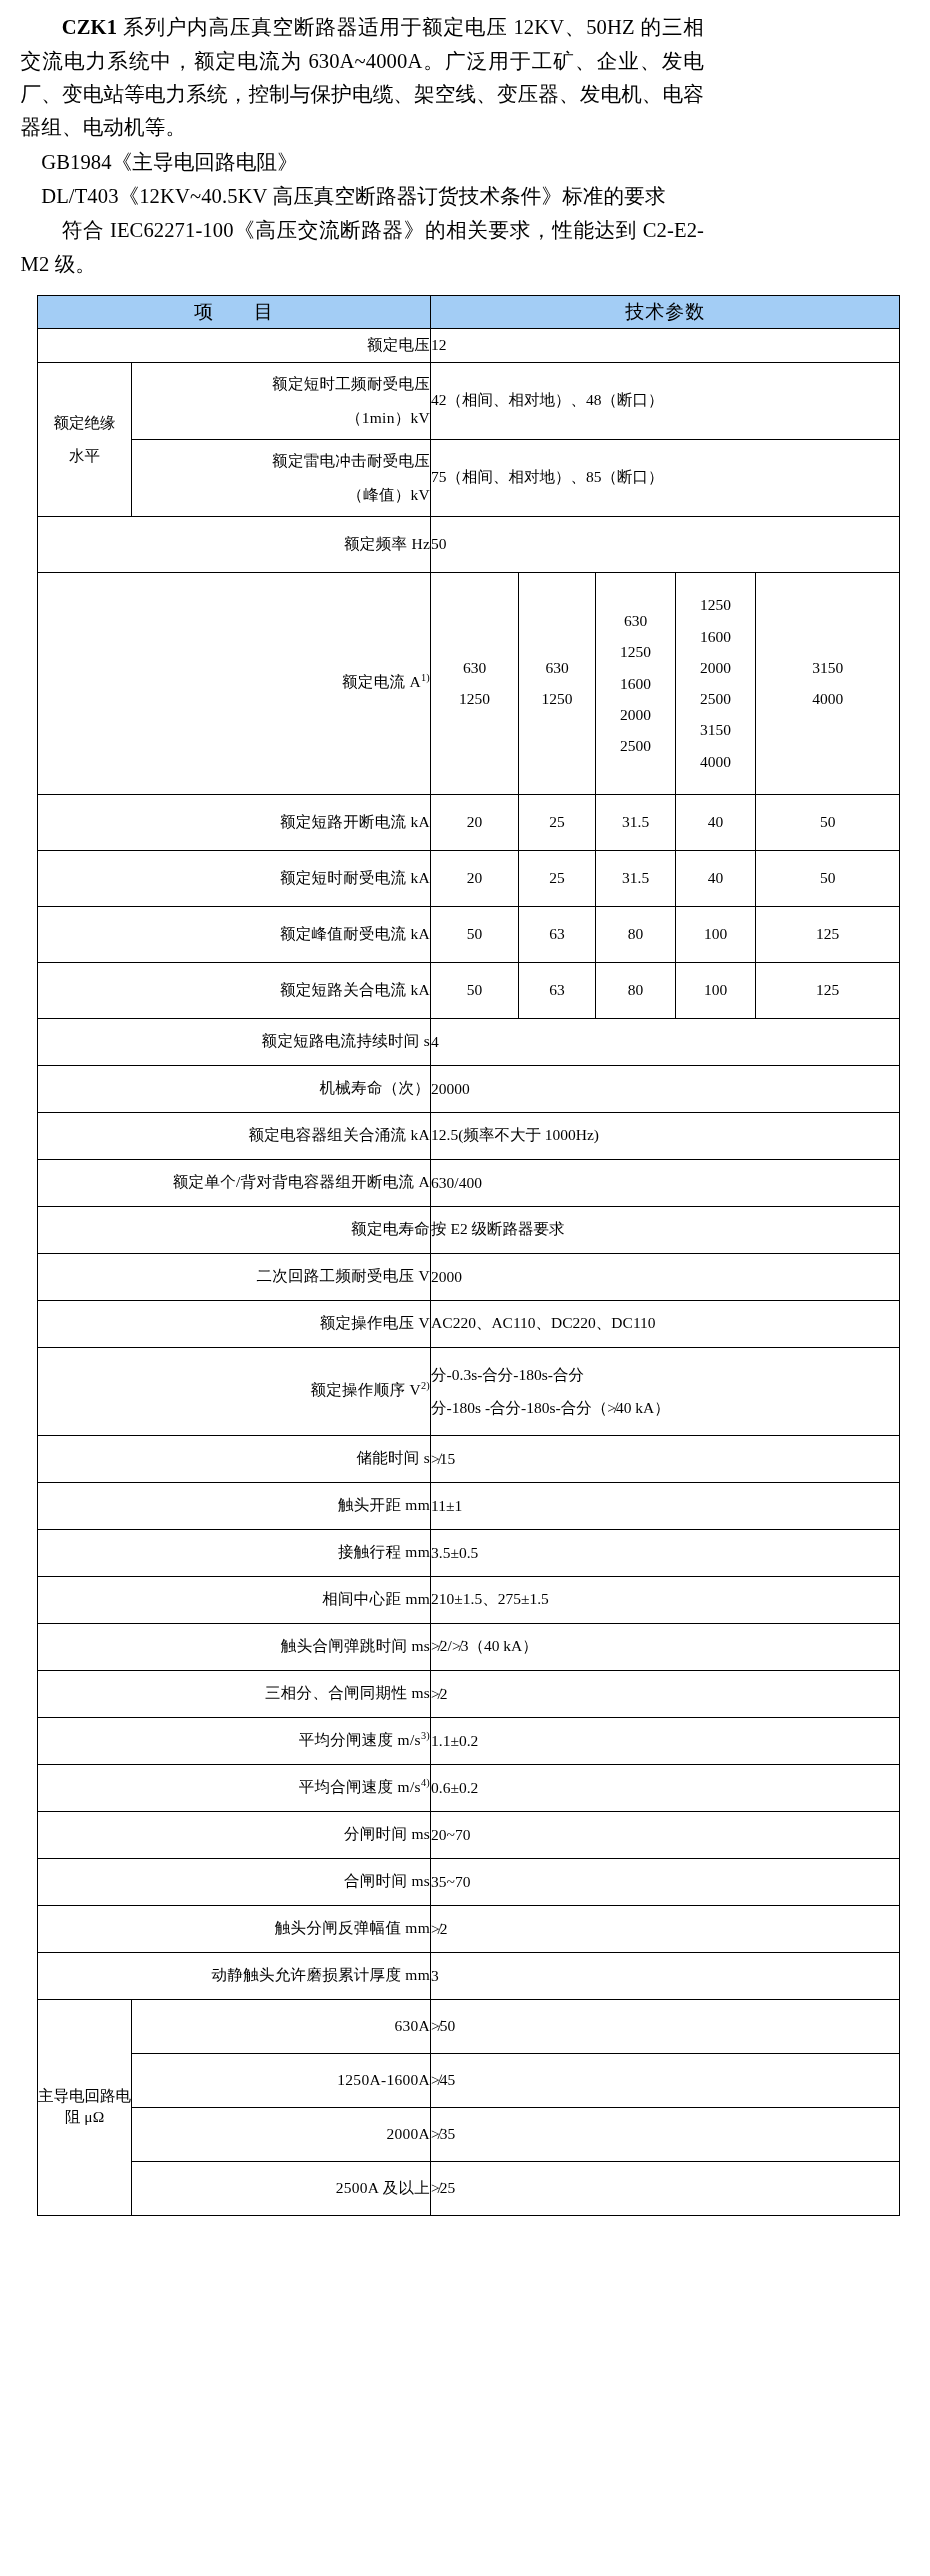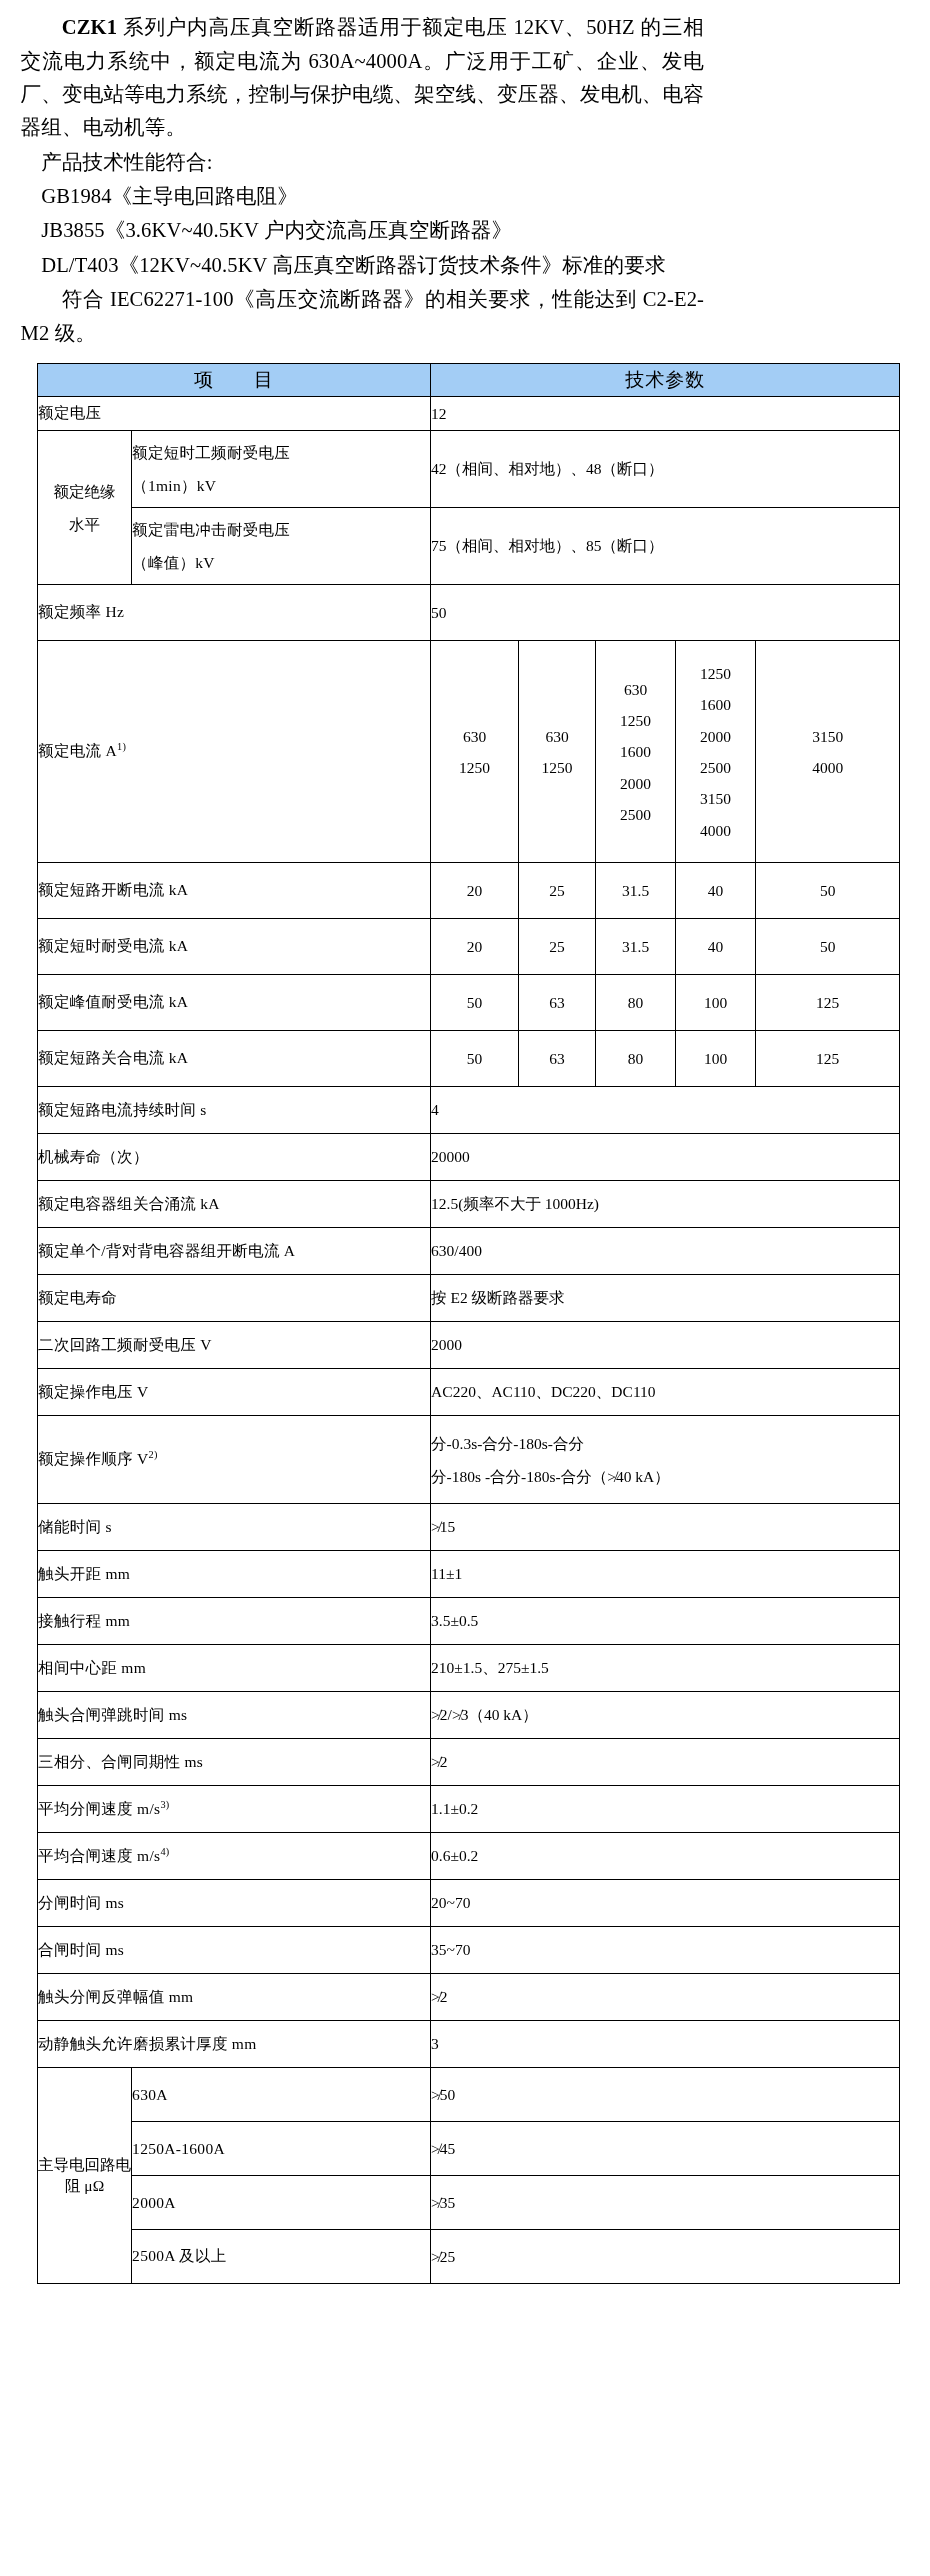--- a/index.html
+++ b/index.html
@@ -46,21 +46,21 @@
   }
   .hdr{
     background:#A3CDF5;
     text-align:center;
     height:32px;
     font-size:19px;
     letter-spacing:1px;
   }
   .lbl{
     padding:0 0 0 9.3px;
-    text-align:left;
+    text-align:right;
     letter-spacing:0.3px;
   }
   .lbl-c{
     text-align:center;
     padding:0 3.1px;
   }
   .val{
     text-align:left;
     padding:0 3.1px;
   }
@@ -74,23 +74,21 @@
   .curcol{ text-align:center; line-height:1.75; }
   .curcol div{ padding:2.1px 0; }
 </style>
 </head>
 <body>
 
 <div class="page">
 
   <div class="prose">
     <p class="p-indent"><span class="bold-lead">CZK1</span><span> 系列户内高压真空断路器适用于额定电压 12KV、50HZ 的三相交流电力系统中，额定电流为 630A~4000A。广泛用于工矿、企业、发电厂、变电站等电力系统，控制与保护电缆、架空线、变压器、发电机、电容器组、电动机等。</span></p>
-    <p class="p-small-indent">产品技术性能符合:</p>
     <p class="p-small-indent">GB1984《主导电回路电阻》</p>
-    <p class="p-small-indent">JB3855《3.6KV~40.5KV 户内交流高压真空断路器》</p>
     <p class="p-small-indent">DL/T403《12KV~40.5KV 高压真空断路器订货技术条件》标准的要求</p>
     <p class="p-indent">符合 IEC62271-100《高压交流断路器》的相关要求，性能达到 C2-E2-M2 级。</p>
   </div>
 
   <div class="tbl-wrap">
   <table class="spec">
     <colgroup>
       <col style="width:94px">
       <col style="width:127px">
       <col style="width:172px">

